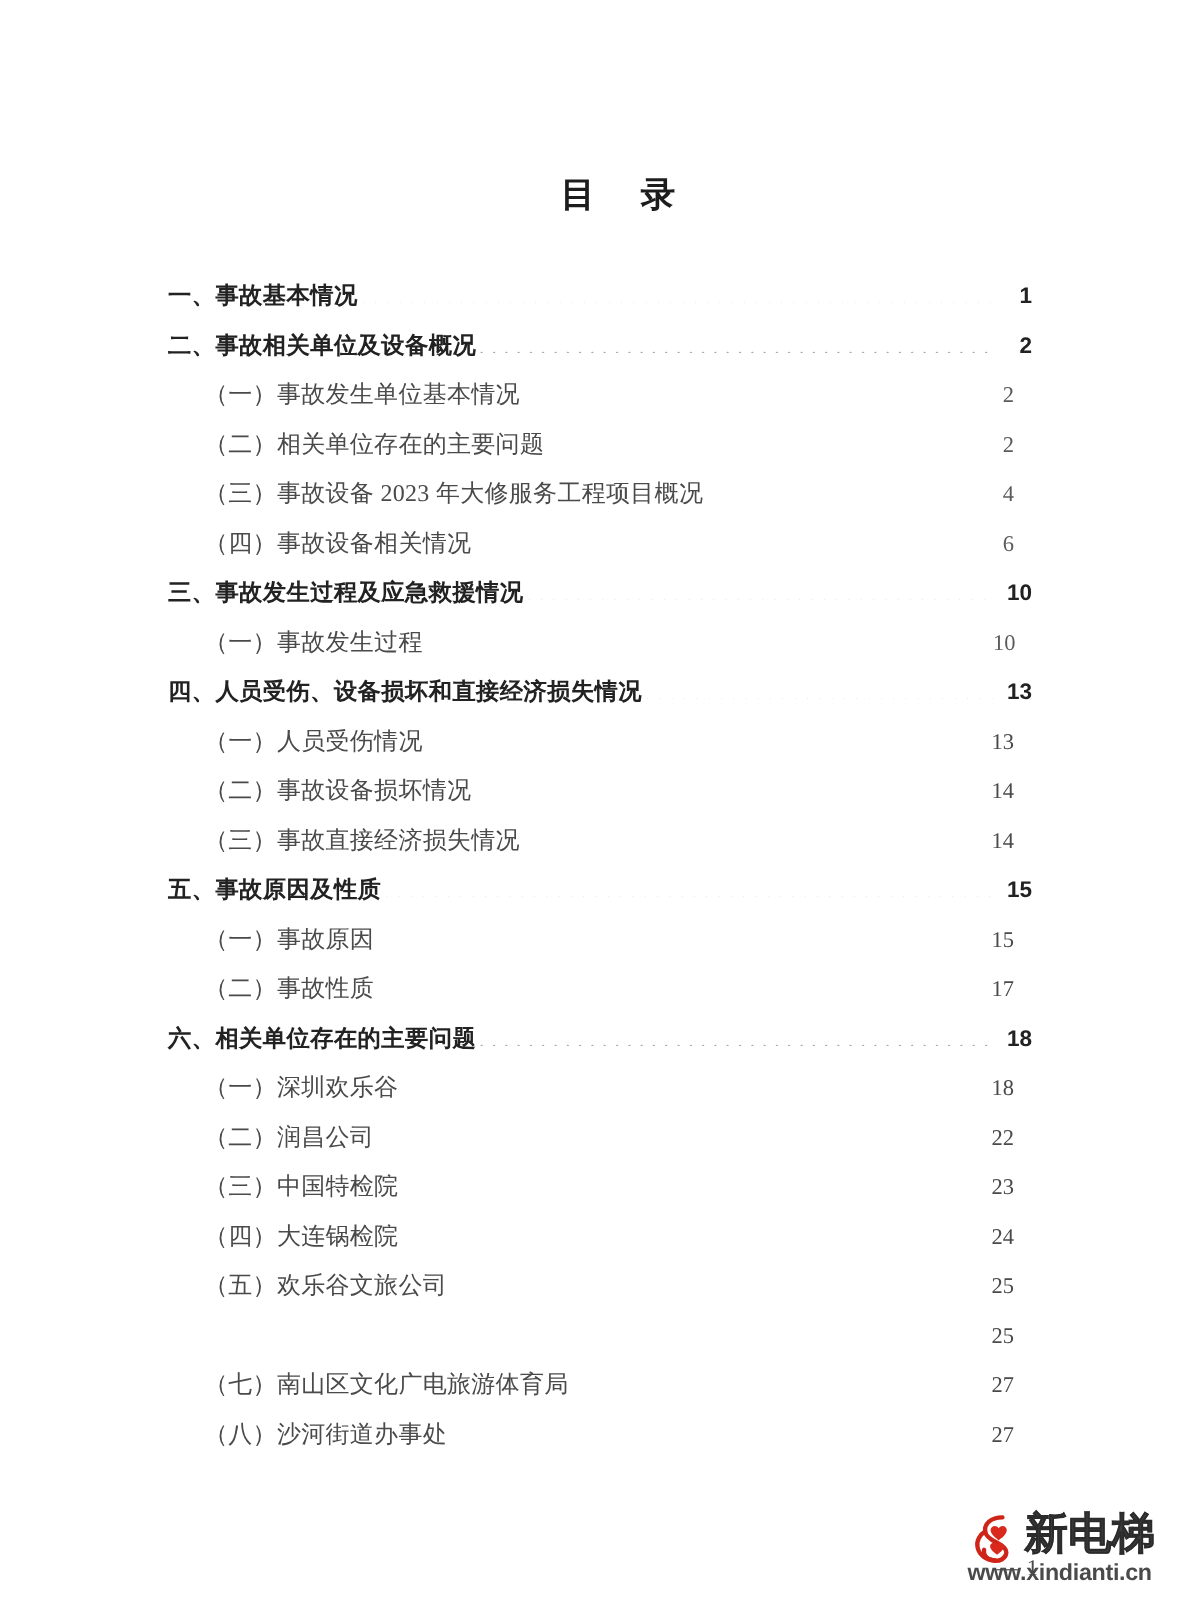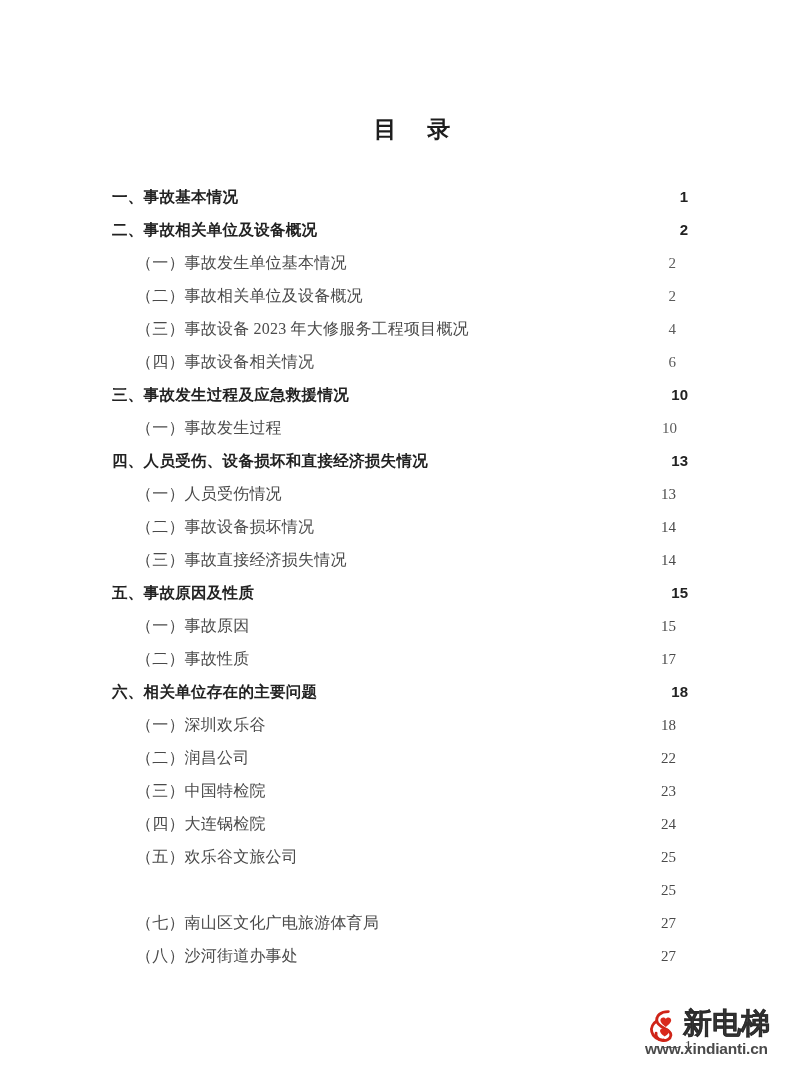--- a/index.html
+++ b/index.html
@@ -225,21 +225,21 @@
         <span class="label">二、事故相关单位及设备概况</span>
         <span class="leader"></span>
         <span class="pageno">2</span>
       </div>
       <div class="toc-row lv2 dense">
         <span class="label">（一）事故发生单位基本情况</span>
         <span class="leader"></span>
         <span class="pageno">2</span>
       </div>
       <div class="toc-row lv2 dense">
-        <span class="label">（二）事故相关单位及设备概况</span>
+        <span class="label">（二）相关单位存在的主要问题</span>
         <span class="leader"></span>
         <span class="pageno">2</span>
       </div>
       <div class="toc-row lv2 dense">
         <span class="label">（三）事故设备 2023 年大修服务工程项目概况</span>
         <span class="leader"></span>
         <span class="pageno">4</span>
       </div>
       <div class="toc-row lv2 dense">
         <span class="label">（四）事故设备相关情况</span>

